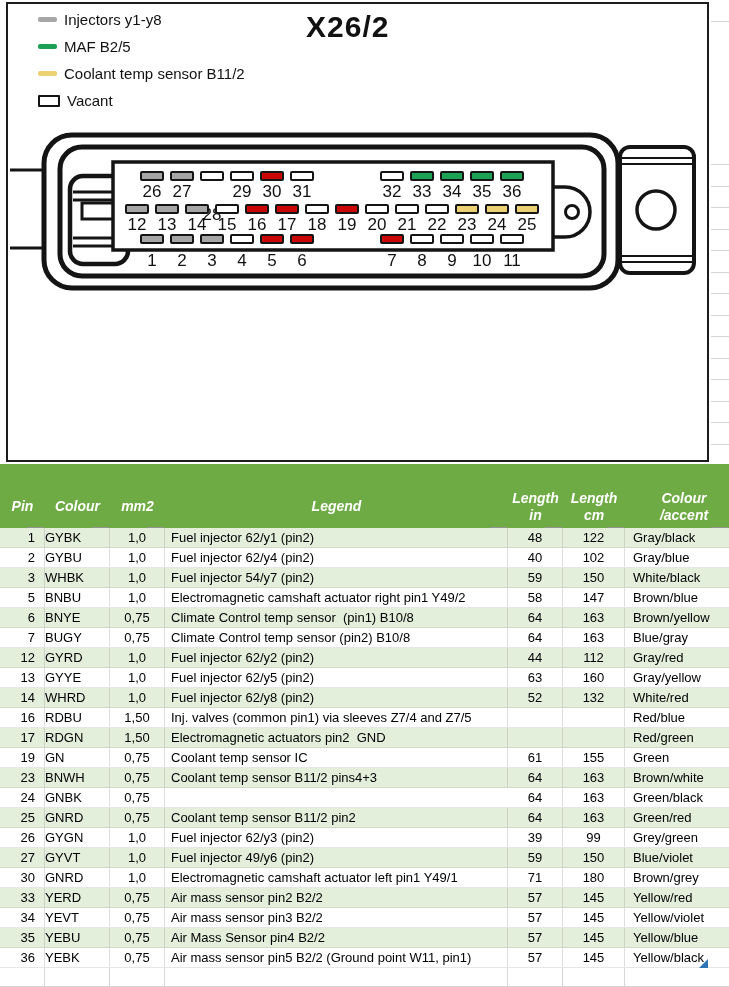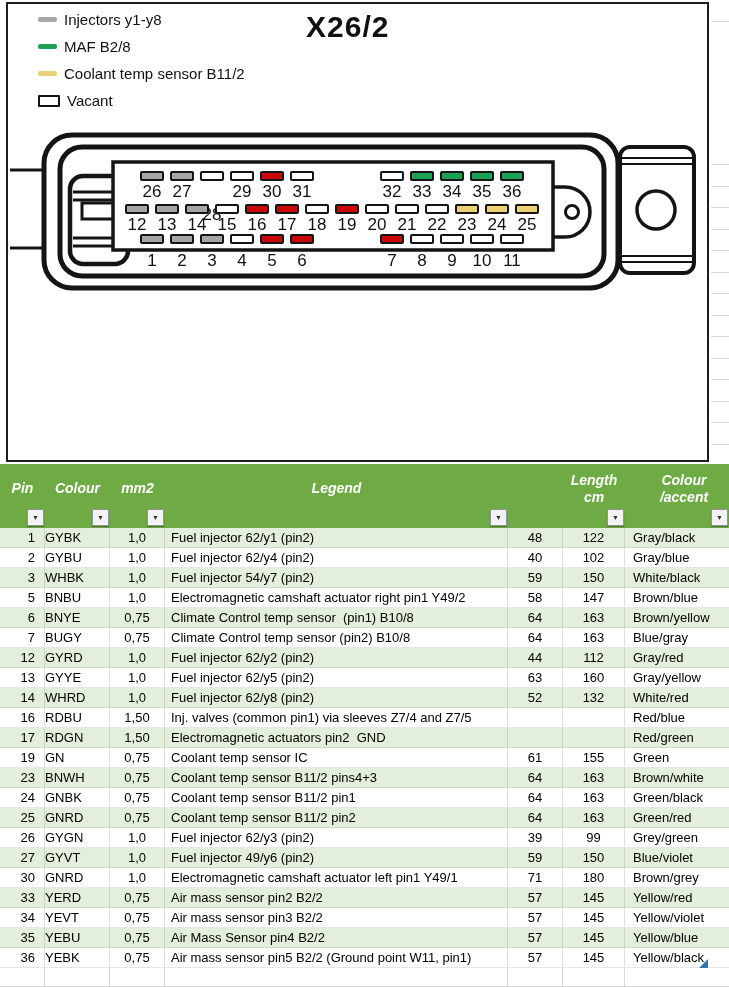--- a/index.html
+++ b/index.html
@@ -20,21 +20,21 @@
   .pin-box{position:absolute;width:24px;height:10px;border:2px solid #141414;
     border-radius:2px;box-sizing:border-box;}
   .pin-num{position:absolute;width:34px;text-align:center;font-size:17px;color:#111;}
 
   
   .gridline-h{position:absolute;height:1px;background:#d6d6d6;}
   .gridline-v{position:absolute;width:1px;background:#d6d6d6;}
 
   
   .tbl-header{position:absolute;left:0;top:464px;width:729px;height:64px;background:#6FAB44;z-index:4;}
-  .hcell{position:absolute;top:0;height:68px;}
+  .hcell{position:absolute;top:18px;height:68px;}
   .h0{left:0;width:45px;} .h1{left:45px;width:65px;} .h2{left:110px;width:55px;}
   .h3{left:165px;width:343px;} .h4{left:508px;width:55px;} .h5{left:563px;width:62px;}
   .h6{left:625px;width:104px;}
   .hlabel{position:absolute;left:0;right:0;top:16px;text-align:center;color:#fff;
     font-style:italic;font-weight:700;font-size:14px;line-height:17px;}
   .hcell.two .hlabel{top:8px;}
   .h6 .hlabel{left:auto;right:14px;width:62px;}
   .fbtn{position:absolute;right:1px;bottom:6px;width:17px;height:17px;background:#f3f3f3;
     border:1px solid #949494;box-shadow:0 1px 1px rgba(0,0,0,.3);display:flex;align-items:center;
     justify-content:center;font-size:7px;color:#333;padding:0;line-height:1;cursor:pointer;}
@@ -62,21 +62,21 @@
 
   <div class="diagram-frame"></div>
 
   <div class="legend" id="legend">
       <div class="legend-item">
         <span class="legend-swatch" style="background: rgb(166, 166, 166);"></span>
         <span>Injectors y1-y8</span>
       </div>
       <div class="legend-item">
         <span class="legend-swatch" style="background: rgb(28, 160, 83);"></span>
-        <span>MAF B2/8</span>
+        <span>MAF B2/5</span>
       </div>
       <div class="legend-item">
         <span class="legend-swatch" style="background: rgb(236, 209, 115);"></span>
         <span>Coolant temp sensor B11/2</span>
       </div>
       <div class="legend-item">
         <span class="legend-swatch box"></span>
         <span>Vacant</span>
       </div>
     </div>
@@ -210,20 +210,24 @@
       <button class="fbtn">▼</button>
     </div>
     <div class="hcell h2">
       <div class="hlabel">mm2</div>
       <button class="fbtn">▼</button>
     </div>
     <div class="hcell h3">
       <div class="hlabel">Legend</div>
       <button class="fbtn">▼</button>
     </div>
+    <div class="hcell h4 two">
+      <div class="hlabel">Length in</div>
+      <button class="fbtn">▼</button>
+    </div>
     <div class="hcell h5 two">
       <div class="hlabel">Length cm</div>
       <button class="fbtn">▼</button>
     </div>
     <div class="hcell h6 two">
       <div class="hlabel">Colour /accent</div>
       <button class="fbtn">▼</button>
     </div>
   </div>
 
@@ -342,21 +346,20 @@
         <div class="cell c-mm2">0,75</div>
         <div class="cell c-legend">Coolant temp sensor B11/2 pins4+3</div>
         <div class="cell c-in">64</div>
         <div class="cell c-cm">163</div>
         <div class="cell c-accent">Brown/white</div>
       </div>
       <div class="trow">
         <div class="cell c-pin">24</div>
         <div class="cell c-colour">GNBK</div>
         <div class="cell c-mm2">0,75</div>
-        <div class="cell c-legend">Coolant temp sensor B11/2 pin1</div>
         <div class="cell c-in">64</div>
         <div class="cell c-cm">163</div>
         <div class="cell c-accent">Green/black</div>
       </div>
       <div class="trow">
         <div class="cell c-pin">25</div>
         <div class="cell c-colour">GNRD</div>
         <div class="cell c-mm2">0,75</div>
         <div class="cell c-legend">Coolant temp sensor B11/2 pin2</div>
         <div class="cell c-in">64</div>

